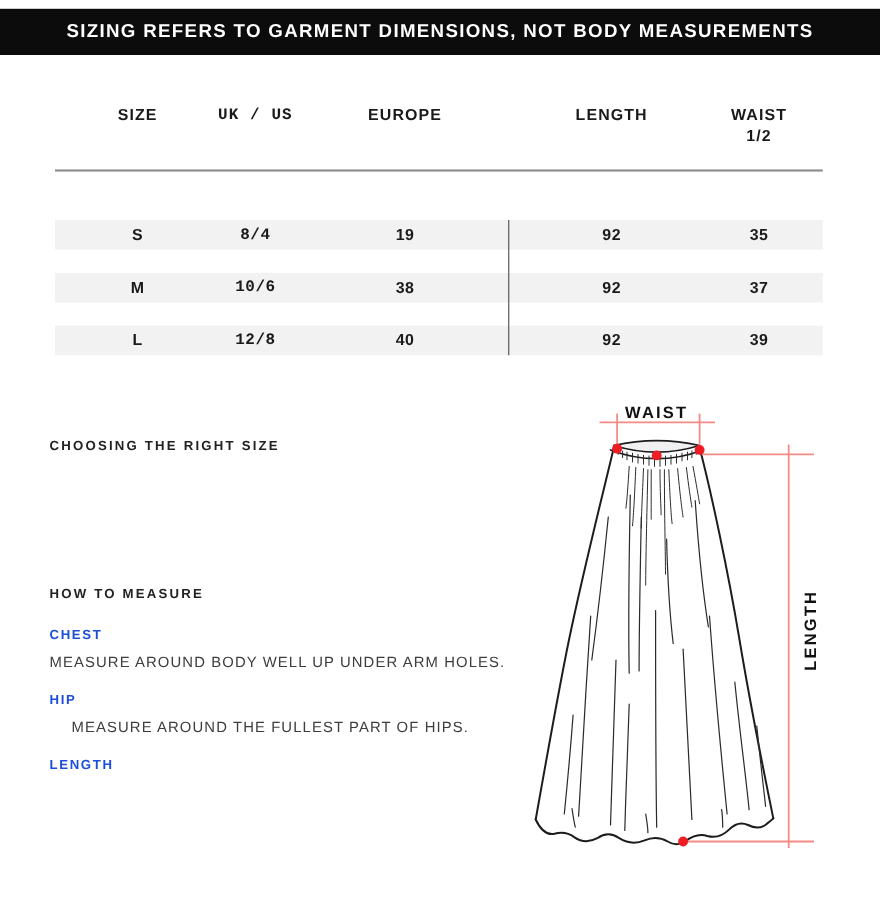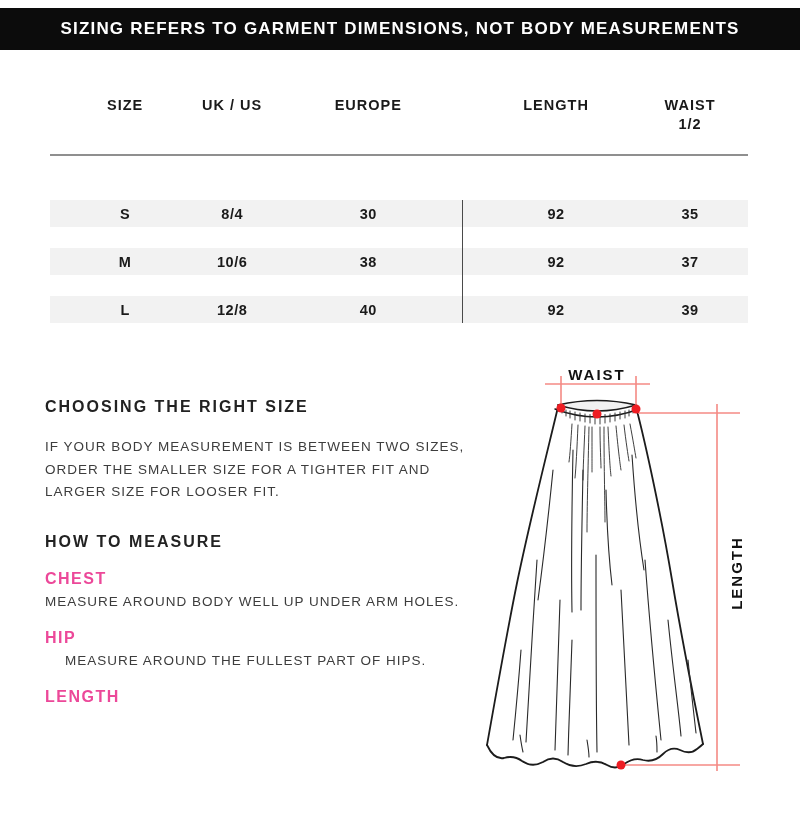--- a/index.html
+++ b/index.html
@@ -28,27 +28,27 @@
     font-size:14.5px;font-weight:700;letter-spacing:1px;text-align:center;line-height:19px;
   }
   .underline{position:absolute;left:0;top:66px;width:100%;height:2px;background:var(--underline);}
   .tbody{position:absolute;left:0;top:112px;width:100%;}
   .trow{position:relative;width:100%;height:27px;margin-bottom:21px;background:var(--row-bg);}
   .trow:last-child{margin-bottom:0;}
   .td{
     position:absolute;top:50%;transform:translate(-50%,-50%);
     font-size:14.5px;font-weight:700;letter-spacing:.5px;white-space:nowrap;
   }
-  .c1{left:7.9%;margin-left:20px;} .c2{left:26.1%;} .c3{left:45.6%;} .c4{left:72.5%;} .c5{left:91.7%;}
+  .c1{left:7.9%;margin-left:20px;} .c2{left:26.1%;font-family:Liberation Mono, monospace;} .c3{left:45.6%;} .c4{left:72.5%;} .c5{left:91.7%;}
   .col-divider{position:absolute;left:59%;top:0;width:1px;height:123px;background:var(--divider);}
   
   .info-block{position:absolute;left:45px;width:420px;}
-  .h-section{font-size:16px;font-weight:700;letter-spacing:2px;color:#222;white-space:nowrap;}
+  .h-section{font-size:12px;font-weight:700;letter-spacing:2px;color:#222;white-space:nowrap;}
   .body-text{font-size:13.5px;letter-spacing:1px;line-height:22.5px;color:var(--body-ink);}
-  .sub-label{font-size:16px;font-weight:700;letter-spacing:1.5px;color:#ec4899;}
+  .sub-label{font-size:12px;font-weight:700;letter-spacing:1.5px;color:#1d4ed8;}
   .pos-choosing{top:398px;} .pos-choosing-body{top:436px;}
   .pos-howto{top:533px;}
   .pos-chest{top:570px;} .pos-chest-desc{top:591px;}
   .pos-hip{top:629px;} .pos-hip-desc{top:650px;margin-left:20px;}
   .pos-length{top:688px;} .pos-length-desc{top:709px;width:385px;}
   
   .diagram{position:absolute;left:460px;top:350px;width:340px;height:450px;}
   .sketch{stroke:var(--sketch);fill:none;stroke-linecap:round;}
   .sil{stroke-width:1.8px;} .band{stroke-width:1.5px;} .fold{stroke-width:1.1px;stroke:#2a2a2a;}
   .gather{stroke-width:.9px;stroke:#2a2a2a;}
@@ -78,21 +78,21 @@
       <div class="th c5">
         <span>WAIST</span><br>
         <span>1/2</span>
       </div>
     </div>
     <div class="underline"></div>
     <div class="tbody">
       <div class="trow">
         <span class="td c1">S</span>
         <span class="td c2">8/4</span>
-        <span class="td c3">30</span>
+        <span class="td c3">19</span>
         <span class="td c4">92</span>
         <span class="td c5">35</span>
       </div>
       <div class="trow">
         <span class="td c1">M</span>
         <span class="td c2">10/6</span>
         <span class="td c3">38</span>
         <span class="td c4">92</span>
         <span class="td c5">37</span>
       </div>
@@ -101,21 +101,20 @@
         <span class="td c2">12/8</span>
         <span class="td c3">40</span>
         <span class="td c4">92</span>
         <span class="td c5">39</span>
       </div>
       <div class="col-divider"></div>
     </div>
   </div>
 
   <h2 class="info-block h-section pos-choosing">CHOOSING THE RIGHT SIZE</h2>
-  <p class="info-block body-text pos-choosing-body">IF YOUR BODY MEASUREMENT IS BETWEEN TWO SIZES, ORDER THE SMALLER SIZE FOR A TIGHTER FIT AND LARGER SIZE FOR LOOSER FIT.</p>
 
   <h2 class="info-block h-section pos-howto">HOW TO MEASURE</h2>
 
   <div class="info-block sub-label pos-chest">CHEST</div>
   <p class="info-block body-text pos-chest-desc">MEASURE AROUND BODY WELL UP UNDER ARM HOLES.</p>
 
   <div class="info-block sub-label pos-hip">HIP</div>
   <p class="info-block body-text pos-hip-desc">MEASURE AROUND THE FULLEST PART OF HIPS.</p>
 
   <div class="info-block sub-label pos-length">LENGTH</div>

